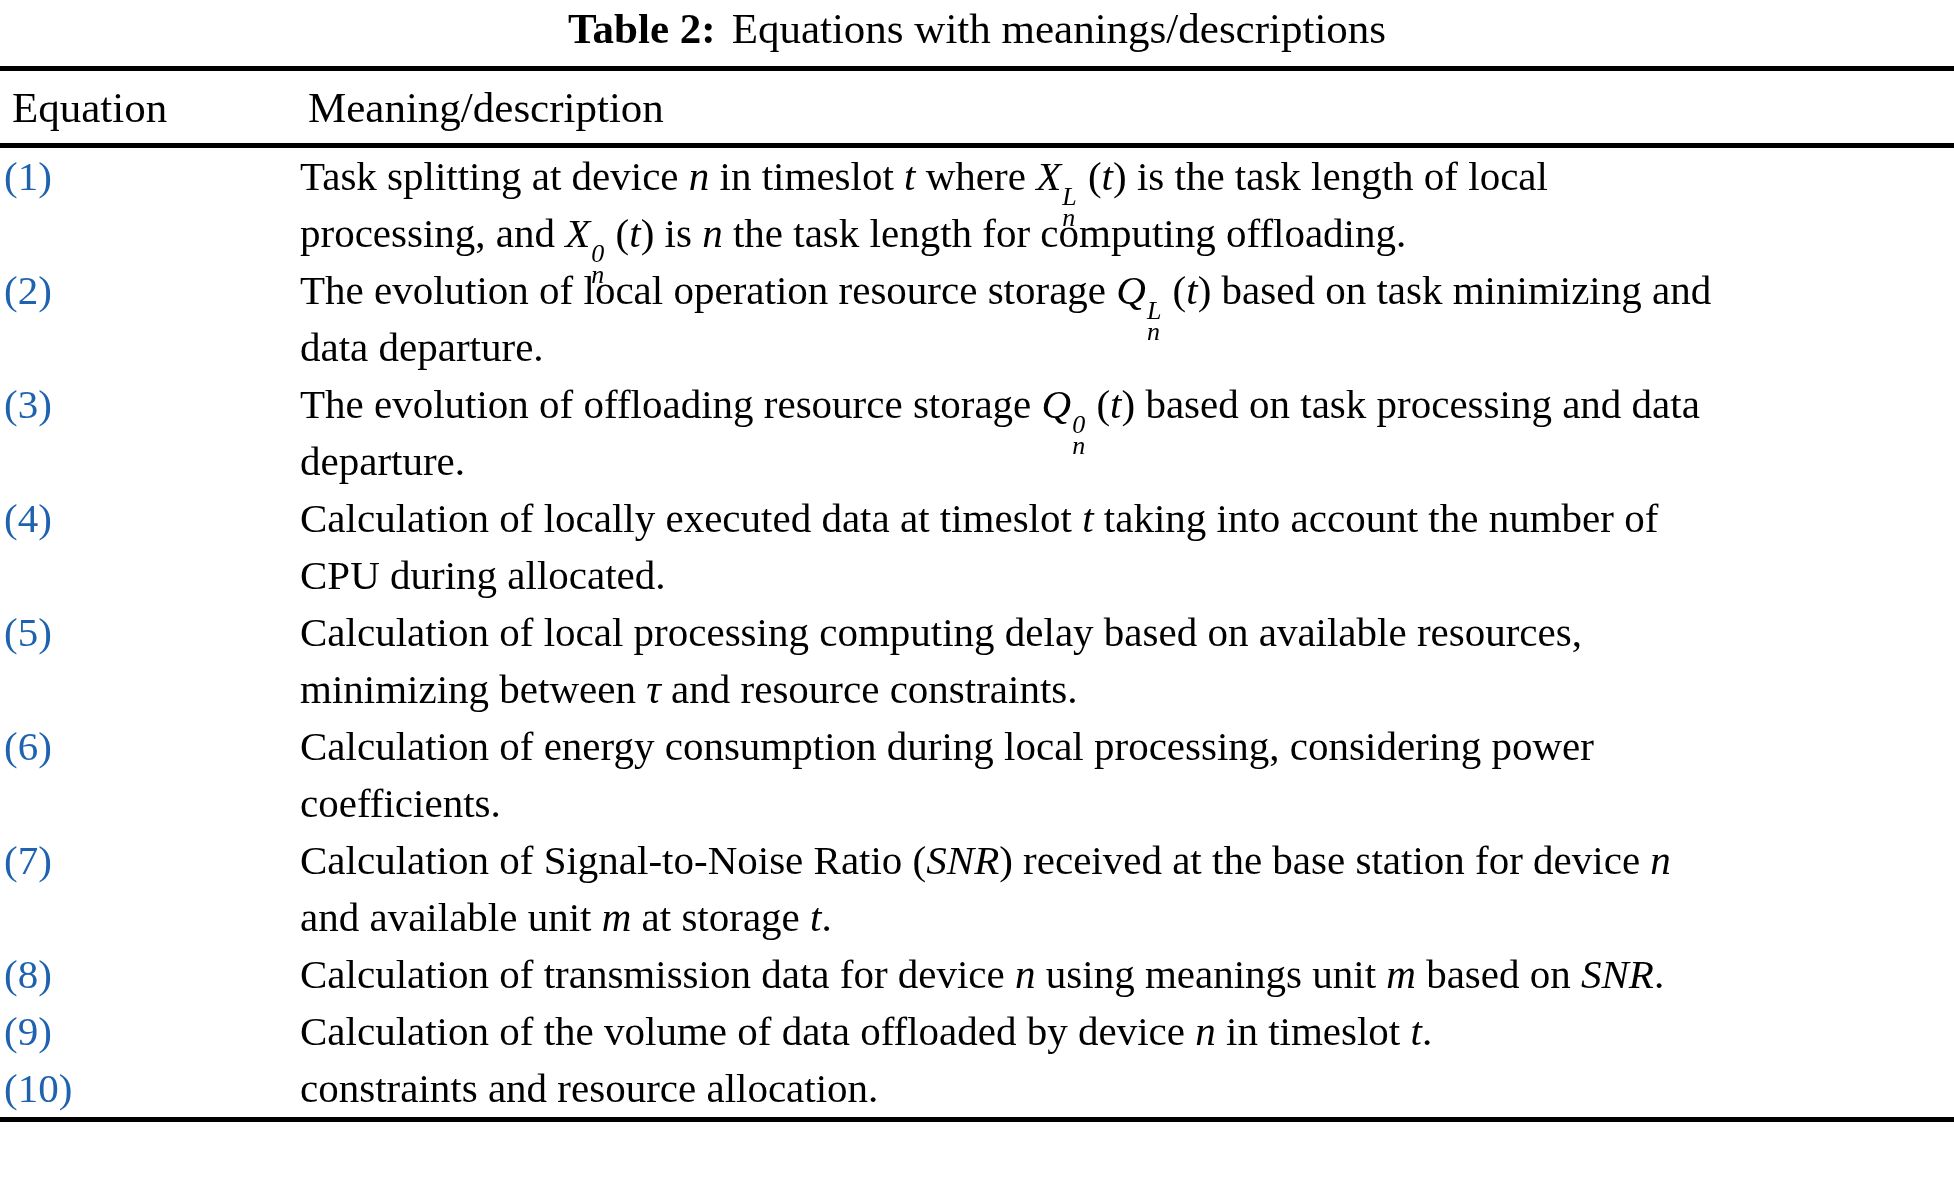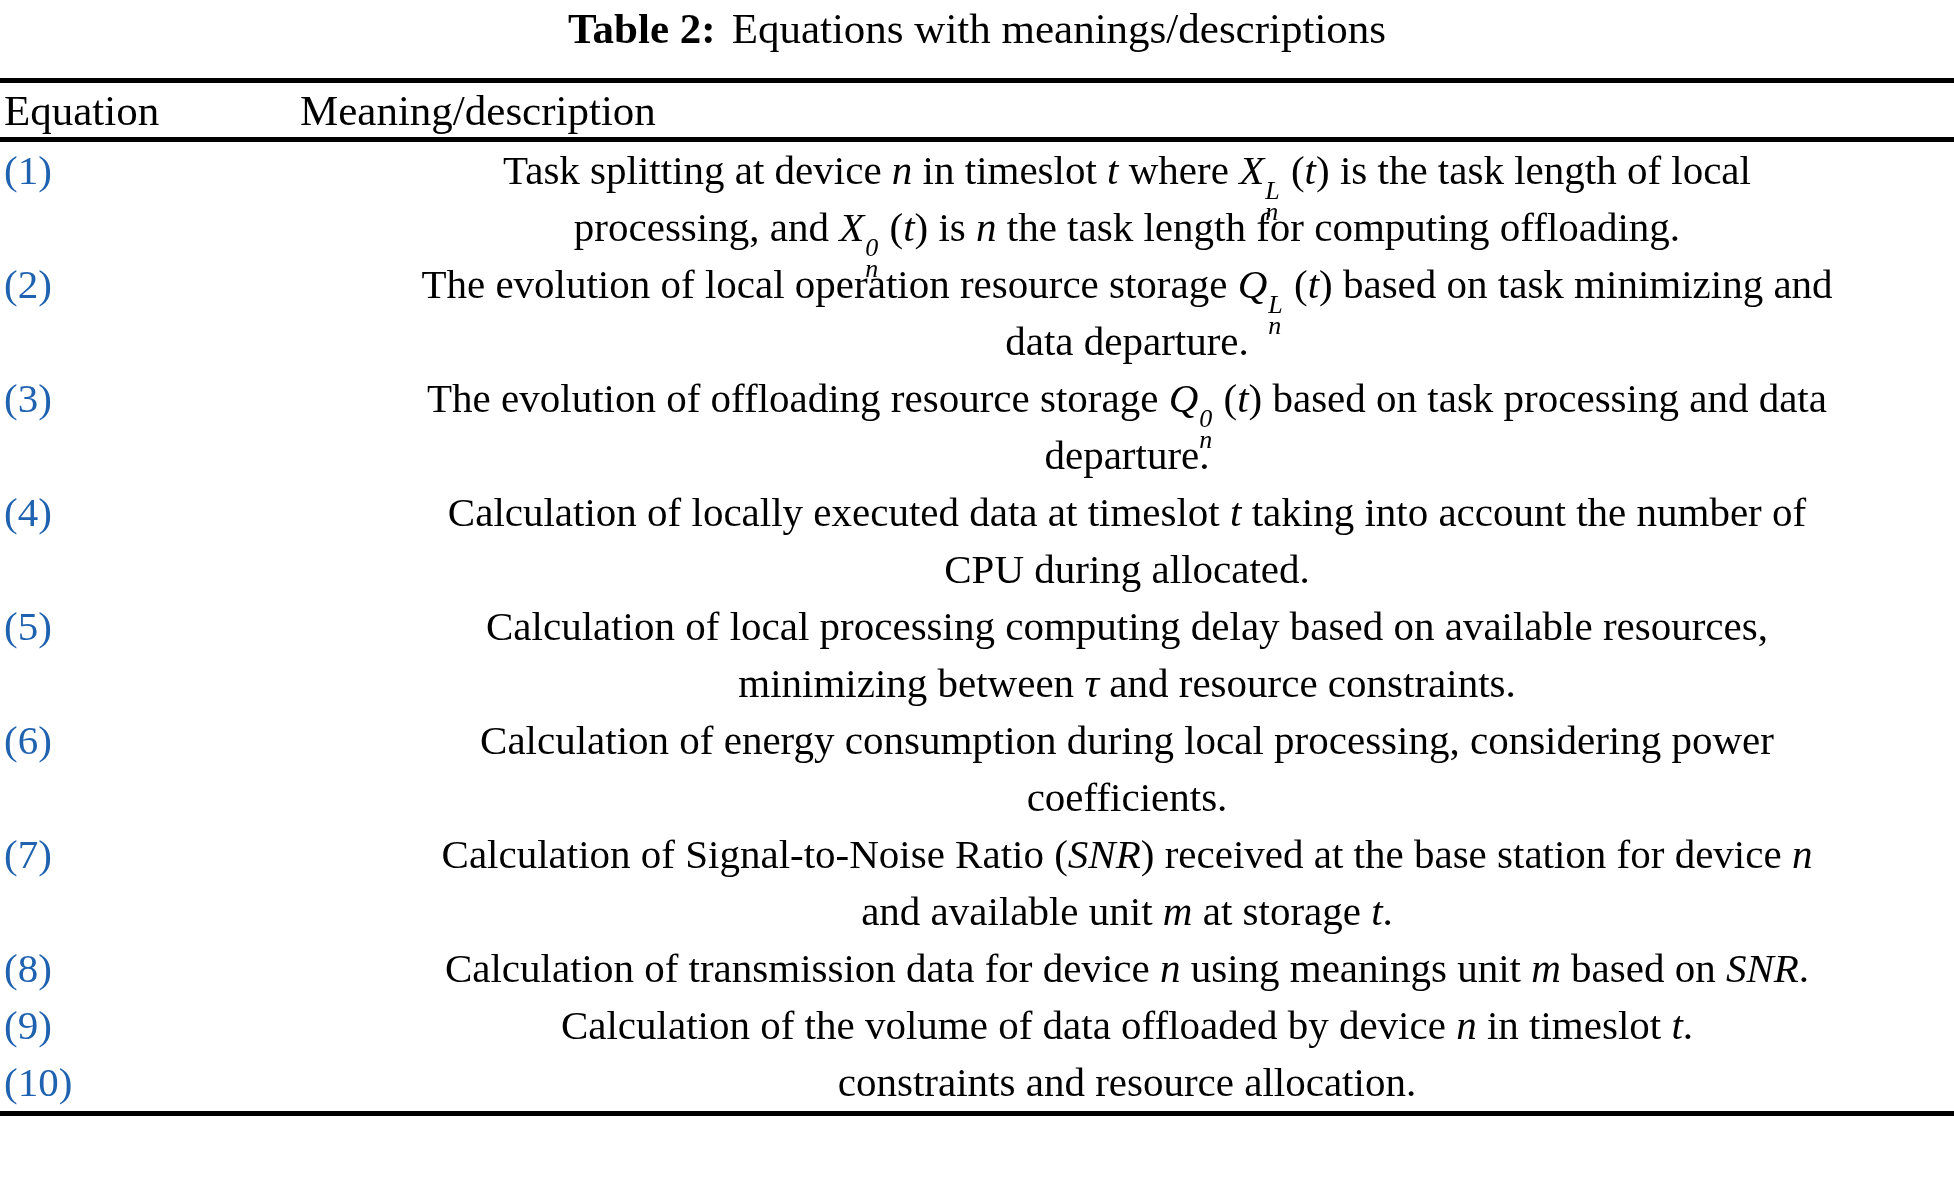--- a/index.html
+++ b/index.html
@@ -2,39 +2,39 @@
 <html style="--accent: #1e62b0;"><head>
 <meta charset="utf-8">
 <style>
   html,body{margin:0;padding:0;}
   body{
     width:1954px;height:1200px;overflow:hidden;
     background:#ffffff;color:#000000;
     font-family:"Liberation Serif","DejaVu Serif",serif;
   }
   .caption{
-    box-sizing:border-box;height:78px;padding-top:3px;
+    box-sizing:border-box;height:66px;padding-top:3px;
     text-align:center;font-size:43px;line-height:52px;
   }
   .caption .cap-label{font-weight:bold;margin-right:16px;}
   .rule{height:5px;background:#000;border:none;margin:0;}
   .header-row{
-    box-sizing:border-box;height:54px;padding-left:4px;
+    box-sizing:border-box;height:72px;padding-left:12px;
     display:grid;grid-template-columns:296px 1fr;align-items:center;
     font-size:43px;
   }
   .tbody{padding-left:4px;}
   .trow{display:grid;grid-template-columns:296px 1fr;}
   .eq{
     font-size:41px;line-height:57px;color:var(--accent,#1e62b0);
     text-decoration:none;align-self:start;justify-self:start;
     cursor:pointer;
   }
   .desc{font-size:41px;}
-  .line{height:57px;line-height:57px;white-space:nowrap;text-align:center;}
+  .line{height:57px;line-height:57px;white-space:nowrap;}
   .mi{font-style:italic;}
   .mvar{white-space:nowrap;}
   .mvar .scripts{
     display:inline-flex;flex-direction:column;align-items:flex-start;
     font-size:26px;line-height:21px;vertical-align:-15px;
     margin-left:1px;margin-right:1px;
   }
   .mvar .sup,.mvar .sub{font-style:italic;display:block;}
 </style>
 </head>

